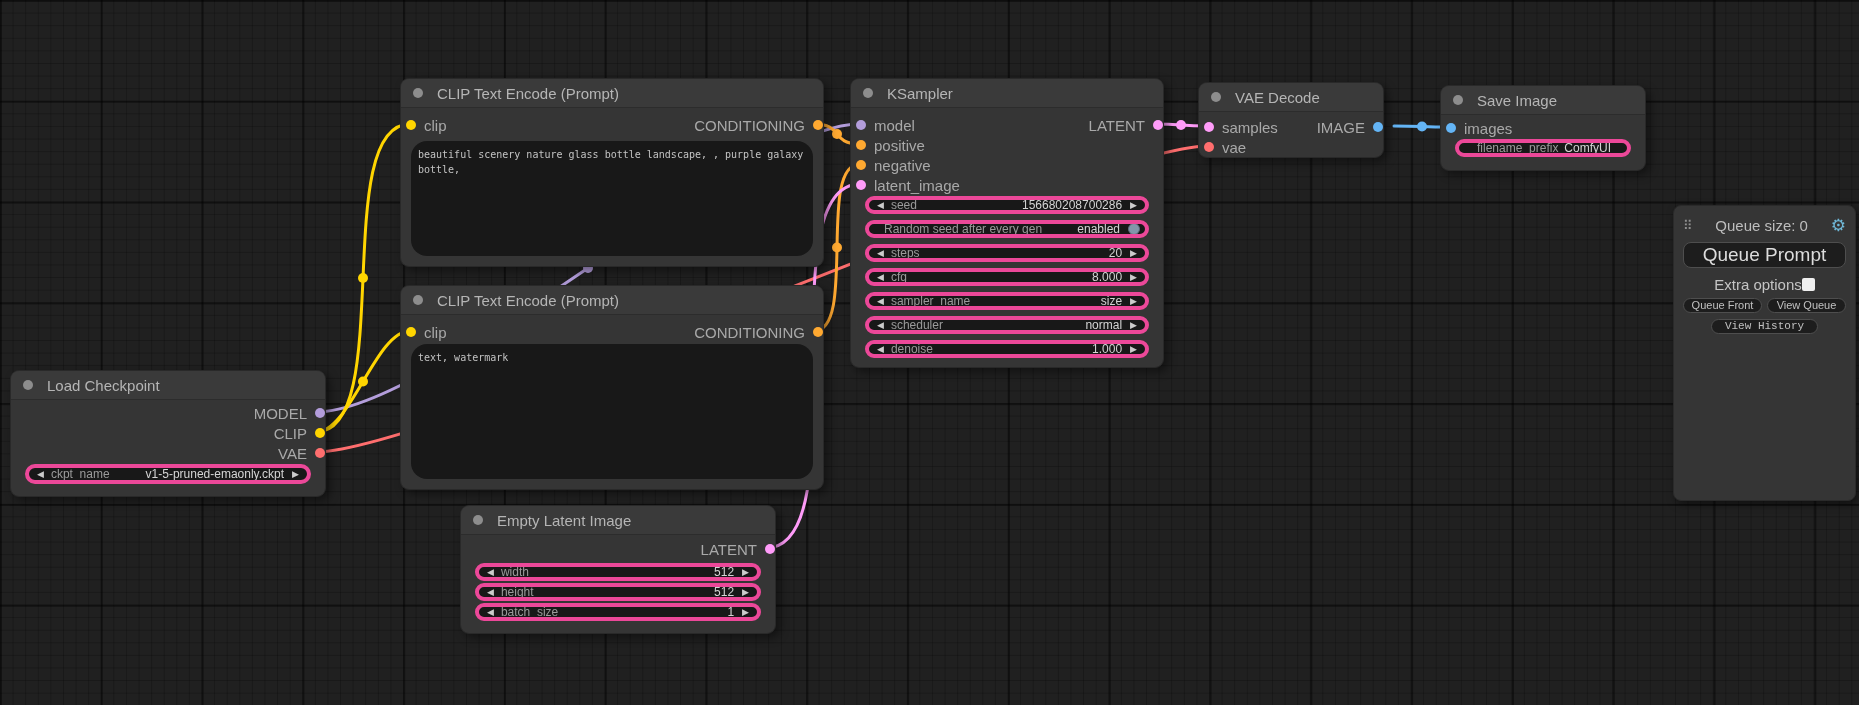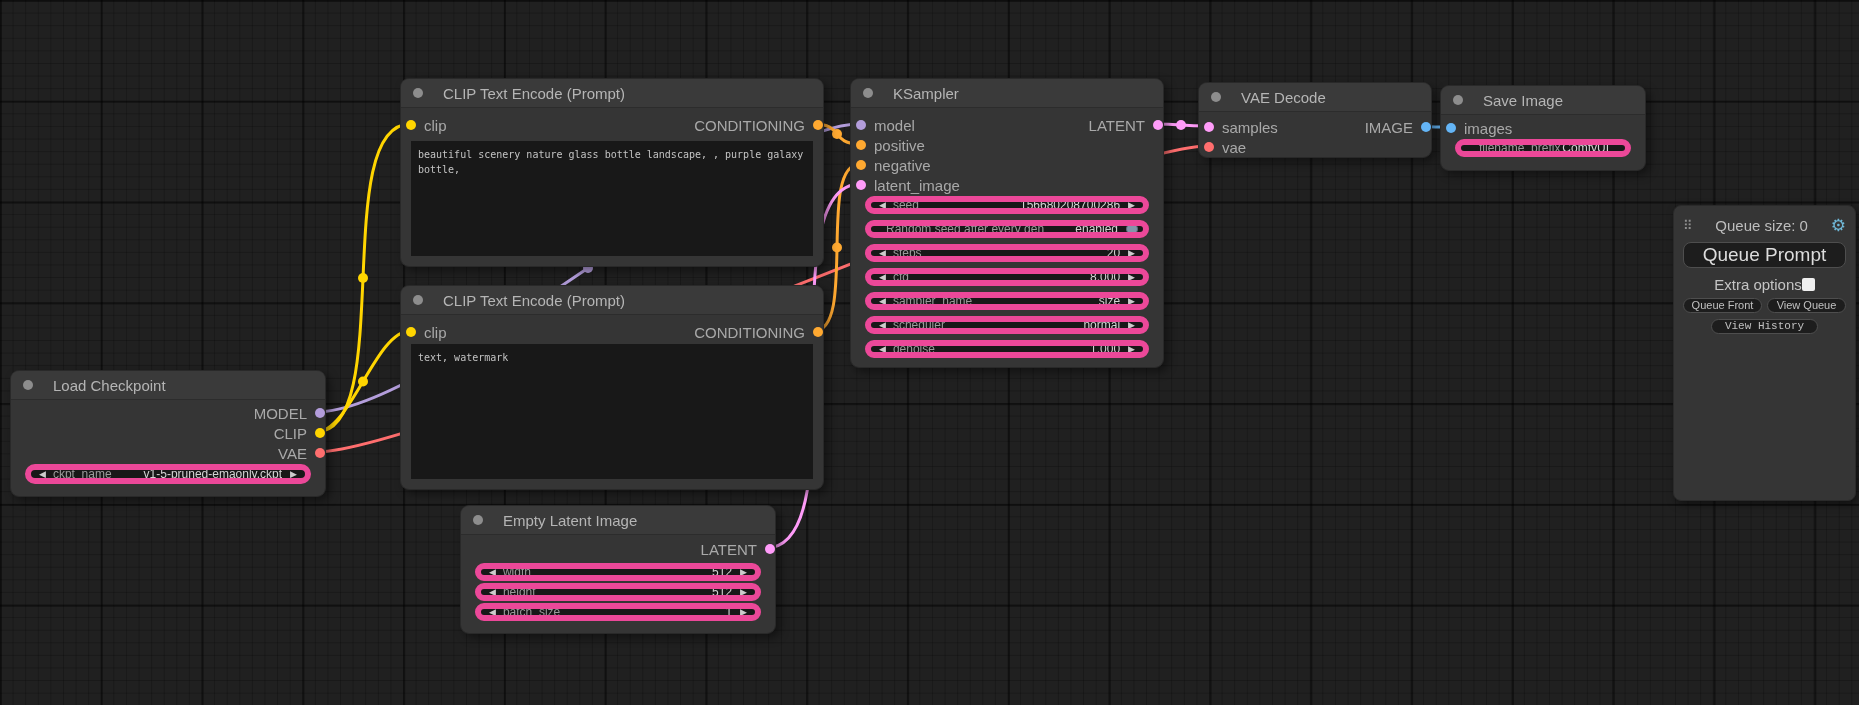--- a/index.html
+++ b/index.html
@@ -15,40 +15,40 @@
   }
   svg.links{position:absolute;left:0;top:0;z-index:1;}
   .node{
     position:absolute;z-index:2;box-sizing:border-box;
     background:#353535;border:1px solid #292929;border-radius:9px;
     box-shadow:4px 4px 10px rgba(0,0,0,.45);
   }
   .node-title{
     height:28px;background:#3a3a3a;border-radius:8px 8px 0 0;
     border-bottom:1px solid #2c2c2c;display:flex;align-items:center;
-    gap:20px;padding:0 12px;color:#b5b5b5;font-size:15px;
+    gap:14px;padding:0 12px;color:#b5b5b5;font-size:15px;
   }
   .title-dot{width:10px;height:10px;border-radius:50%;background:#8d8d8d;flex:0 0 auto;}
   .slot-row{position:absolute;left:0;right:0;height:20px;display:flex;align-items:center;font-size:15px;color:#a9a9a9;}
   .slot-in{display:flex;align-items:center;gap:8px;padding-left:5px;}
   .slot-out{display:flex;align-items:center;gap:8px;margin-left:auto;}
   .slot-dot{width:10px;height:10px;border-radius:50%;background:#888;flex:0 0 auto;}
   .widget{
     position:absolute;left:14px;right:14px;height:18px;box-sizing:border-box;
-    background:#181818;border:6px solid #ec4899;border-radius:11px;
+    background:#181818;border:4px solid #ec4899;border-radius:11px;
     display:flex;align-items:center;font-size:12px;padding:0 8px;overflow:hidden;white-space:nowrap;
   }
   .widget .arrow{color:#cccccc;font-size:9px;line-height:1;flex:0 0 auto;}
   .widget .wlabel{margin-left:7px;color:#9b9b9b;}
   .widget.text .wlabel{margin-left:10px;}
   .widget .wvalue{margin-left:auto;margin-right:8px;color:#d4d4d4;}
   .widget .knob{width:12px;height:12px;border-radius:50%;background:#8296aa;border:1px solid #5d6c7c;box-sizing:border-box;margin-right:-3px;flex:0 0 auto;}
   .textbox{
     position:absolute;left:10px;right:10px;bottom:10px;box-sizing:border-box;
-    background:#181818;border-radius:0;padding:6px 7px;
+    background:#181818;border-radius:16px;padding:6px 7px;
     color:#c3c3c3;font-family:"DejaVu Sans Mono",monospace;font-size:10px;line-height:1.5;
     white-space:pre;overflow:hidden;
   }
   #queue-panel{
     position:absolute;left:1673px;top:205px;width:183px;height:296px;z-index:3;box-sizing:border-box;
     background:#353535;border:1px solid #2a2a2a;border-radius:8px;
     box-shadow:3px 3px 9px rgba(0,0,0,.5);padding:8px 9px;color:#c8c8c8;
   }
   .qp-head{display:flex;align-items:center;height:22px;margin-bottom:6px;}
   .qp-handle{color:#8f8f8f;font-size:13px;line-height:1;flex:0 0 auto;}
@@ -242,21 +242,21 @@
         <span class="wvalue">normal</span>
         <span class="arrow">▶</span>
       </div>
       <div class="widget combo" style="top: 261px; height: 18px;">
         <span class="arrow">◀</span>
         <span class="wlabel">denoise</span>
         <span class="wvalue">1.000</span>
         <span class="arrow">▶</span>
       </div>
     </div>
-    <div class="node" style="left: 1198px; top: 82px; width: 234px; height: 76px;">
+    <div class="node" style="left: 1198px; top: 82px; width: 186px; height: 76px;">
       <div class="node-title">
         <span class="title-dot"></span>
         <span class="title-text">VAE Decode</span>
       </div>
       <div class="slot-row" style="top: 34px;">
         <span class="slot-in">
           <span class="slot-dot" style="background: rgb(255, 156, 249);"></span>
           <span class="slot-label">samples</span>
         </span>
         <span class="slot-out">

